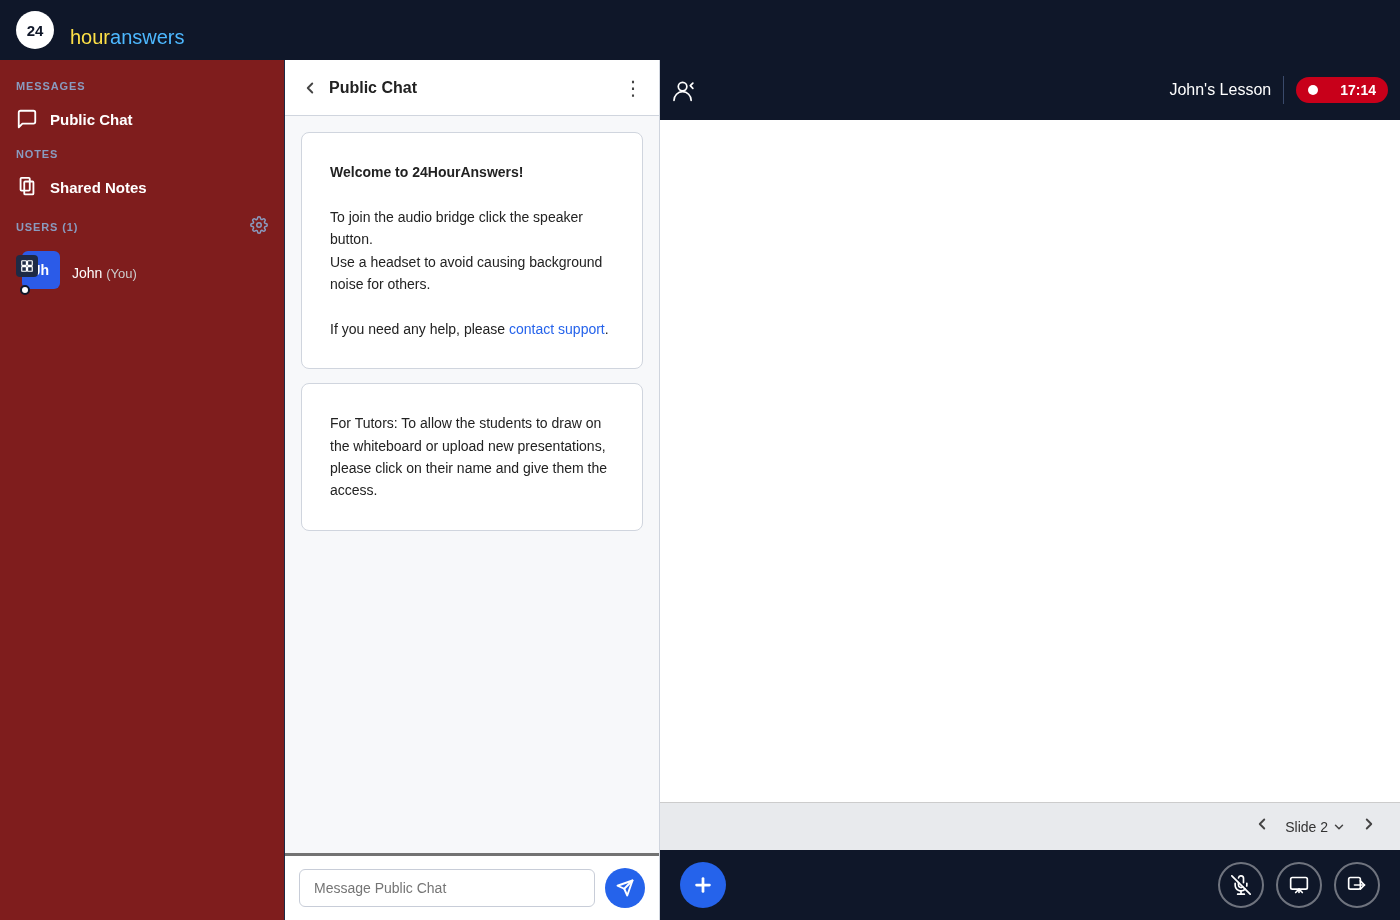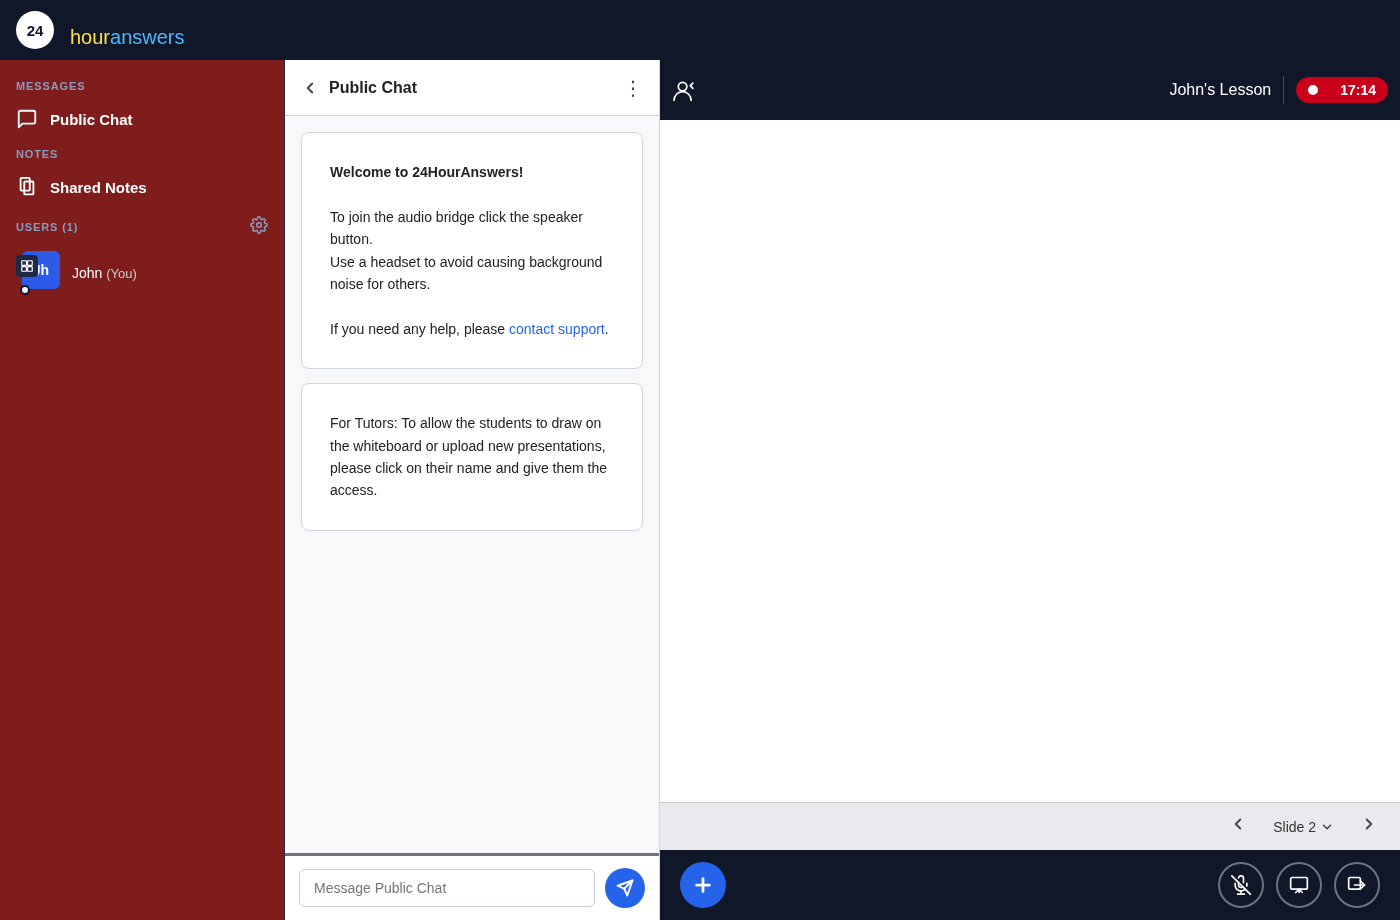--- a/index.html
+++ b/index.html
@@ -237,21 +237,21 @@
       flex: 1;
       background: white;
     }
     .slide-nav-bar {
       height: 48px;
       background: #e8eaed;
       display: flex;
       align-items: center;
       justify-content: flex-end;
       padding: 0 16px;
-      gap: 20px;
+      gap: 8px;
       border-top: 1px solid #ccc;
       flex-shrink: 0;
     }
     .slide-nav-btn {
       background: none; border: none; cursor: pointer; color: #444;
       padding: 4px 6px; font-size: 18px;
     }
     .slide-dropdown {
       display: flex; align-items: center; gap: 4px;
       font-size: 14px; color: #333;

